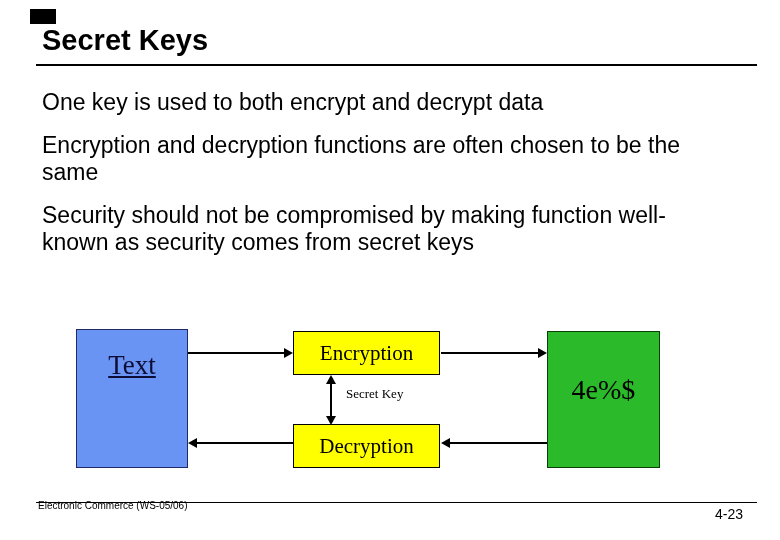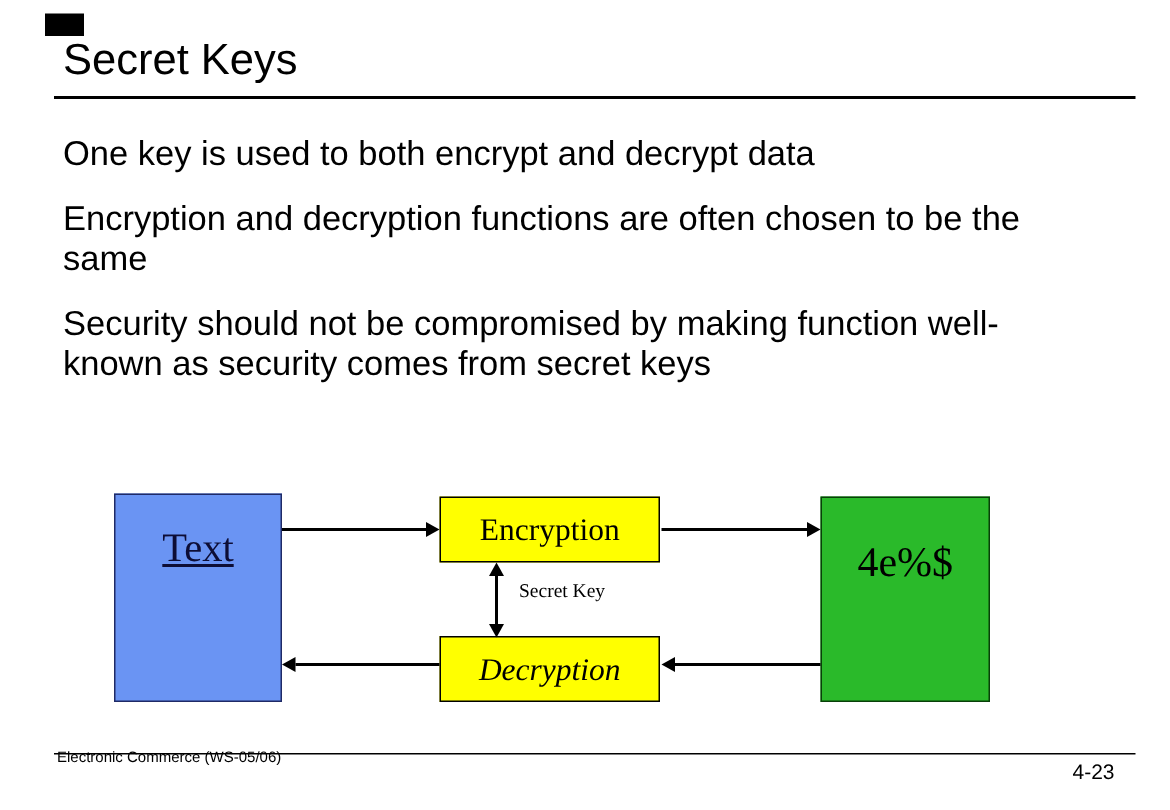--- a/index.html
+++ b/index.html
@@ -4,41 +4,41 @@
 <style>
   * { margin:0; padding:0; box-sizing:border-box; }
   html,body { background:#888; }
   .slide {
     position:relative; width:780px; height:540px; background:#ffffff;
     overflow:hidden; font-family:"Liberation Sans", sans-serif; color:#000;
     margin:0 auto;
   }
   .corner-marker { position:absolute; left:30px; top:9px; width:26px; height:15px; background:#000; }
   .page-title {
-    position:absolute; left:42px; top:24px; font-size:29px; font-weight:normal;
+    position:absolute; left:42px; top:24px; font-size:29px; font-weight:bold;
     letter-spacing:0; color:#000; white-space:nowrap;
   }
   .rule { position:absolute; background:#000; }
   .title-rule  { left:36px; top:64px;  width:721px; height:2px; }
   .footer-rule { left:36px; top:502px; width:721px; height:1px; }
 
   .body-block { position:absolute; left:42px; top:89px; width:720px; }
   .body-block p { margin:0 0 16px 0; font-size:23px; line-height:27px; }
   .ln { display:block; white-space:nowrap; }
 
   .comic { font-family:cursive; }
 
   .dbox { position:absolute; text-align:center; }
   .plaintext-box  { left:76px;  top:329px; width:112px; height:139px; background:#6a94f3; border:1px solid #1f2a66; }
   .plaintext-box .boxlabel { margin-top:20px; font-size:27px; color:#0d0d35;text-decoration:underline; }
   .encryption-box { left:293px; top:331px; width:147px; height:44px; background:#ffff00; border:1px solid #000; }
   .decryption-box { left:293px; top:424px; width:147px; height:44px; background:#ffff00; border:1px solid #000; }
   .encryption-box .boxlabel, .decryption-box .boxlabel { line-height:42px; font-size:21px; color:#000; }
   .ciphertext-box { left:547px; top:331px; width:113px; height:137px; background:#2aba2a; border:1px solid #084008; }
-  .ciphertext-box .boxlabel { margin-top:28px; font-size:28px; color:#000; }
+  .ciphertext-box .boxlabel { margin-top:42px; font-size:28px; color:#000; }
 
   .key-label { position:absolute; left:346px; top:386px; font-size:13px; color:#000; white-space:nowrap; }
 
   .aline { position:absolute; background:#000; }
   .ah { position:absolute; width:0; height:0; }
   .ah-r { border-top:5px solid transparent; border-bottom:5px solid transparent; border-left:9px solid #000; }
   .ah-l { border-top:5px solid transparent; border-bottom:5px solid transparent; border-right:9px solid #000; }
   .ah-u { border-left:5px solid transparent; border-right:5px solid transparent; border-bottom:9px solid #000; }
   .ah-d { border-left:5px solid transparent; border-right:5px solid transparent; border-top:9px solid #000; }
 
@@ -70,21 +70,21 @@
   </div>
 
   <div class="dbox plaintext-box" style="background-color: rgb(106, 148, 243);">
     <div class="boxlabel comic">Text</div>
   </div>
 
   <div class="dbox encryption-box" style="background-color: rgb(255, 255, 0);">
     <div class="boxlabel comic">Encryption</div>
   </div>
 
-  <div class="dbox decryption-box" style="background-color: rgb(255, 255, 0); font-style: italic;">
+  <div class="dbox decryption-box" style="background-color: rgb(255, 255, 0);">
     <div class="boxlabel comic">Decryption</div>
   </div>
 
   <div class="dbox ciphertext-box" style="background-color: rgb(42, 186, 42);">
     <div class="boxlabel comic">4e%$</div>
   </div>
 
   <div class="key-label comic">Secret Key</div>
 
   <div>

